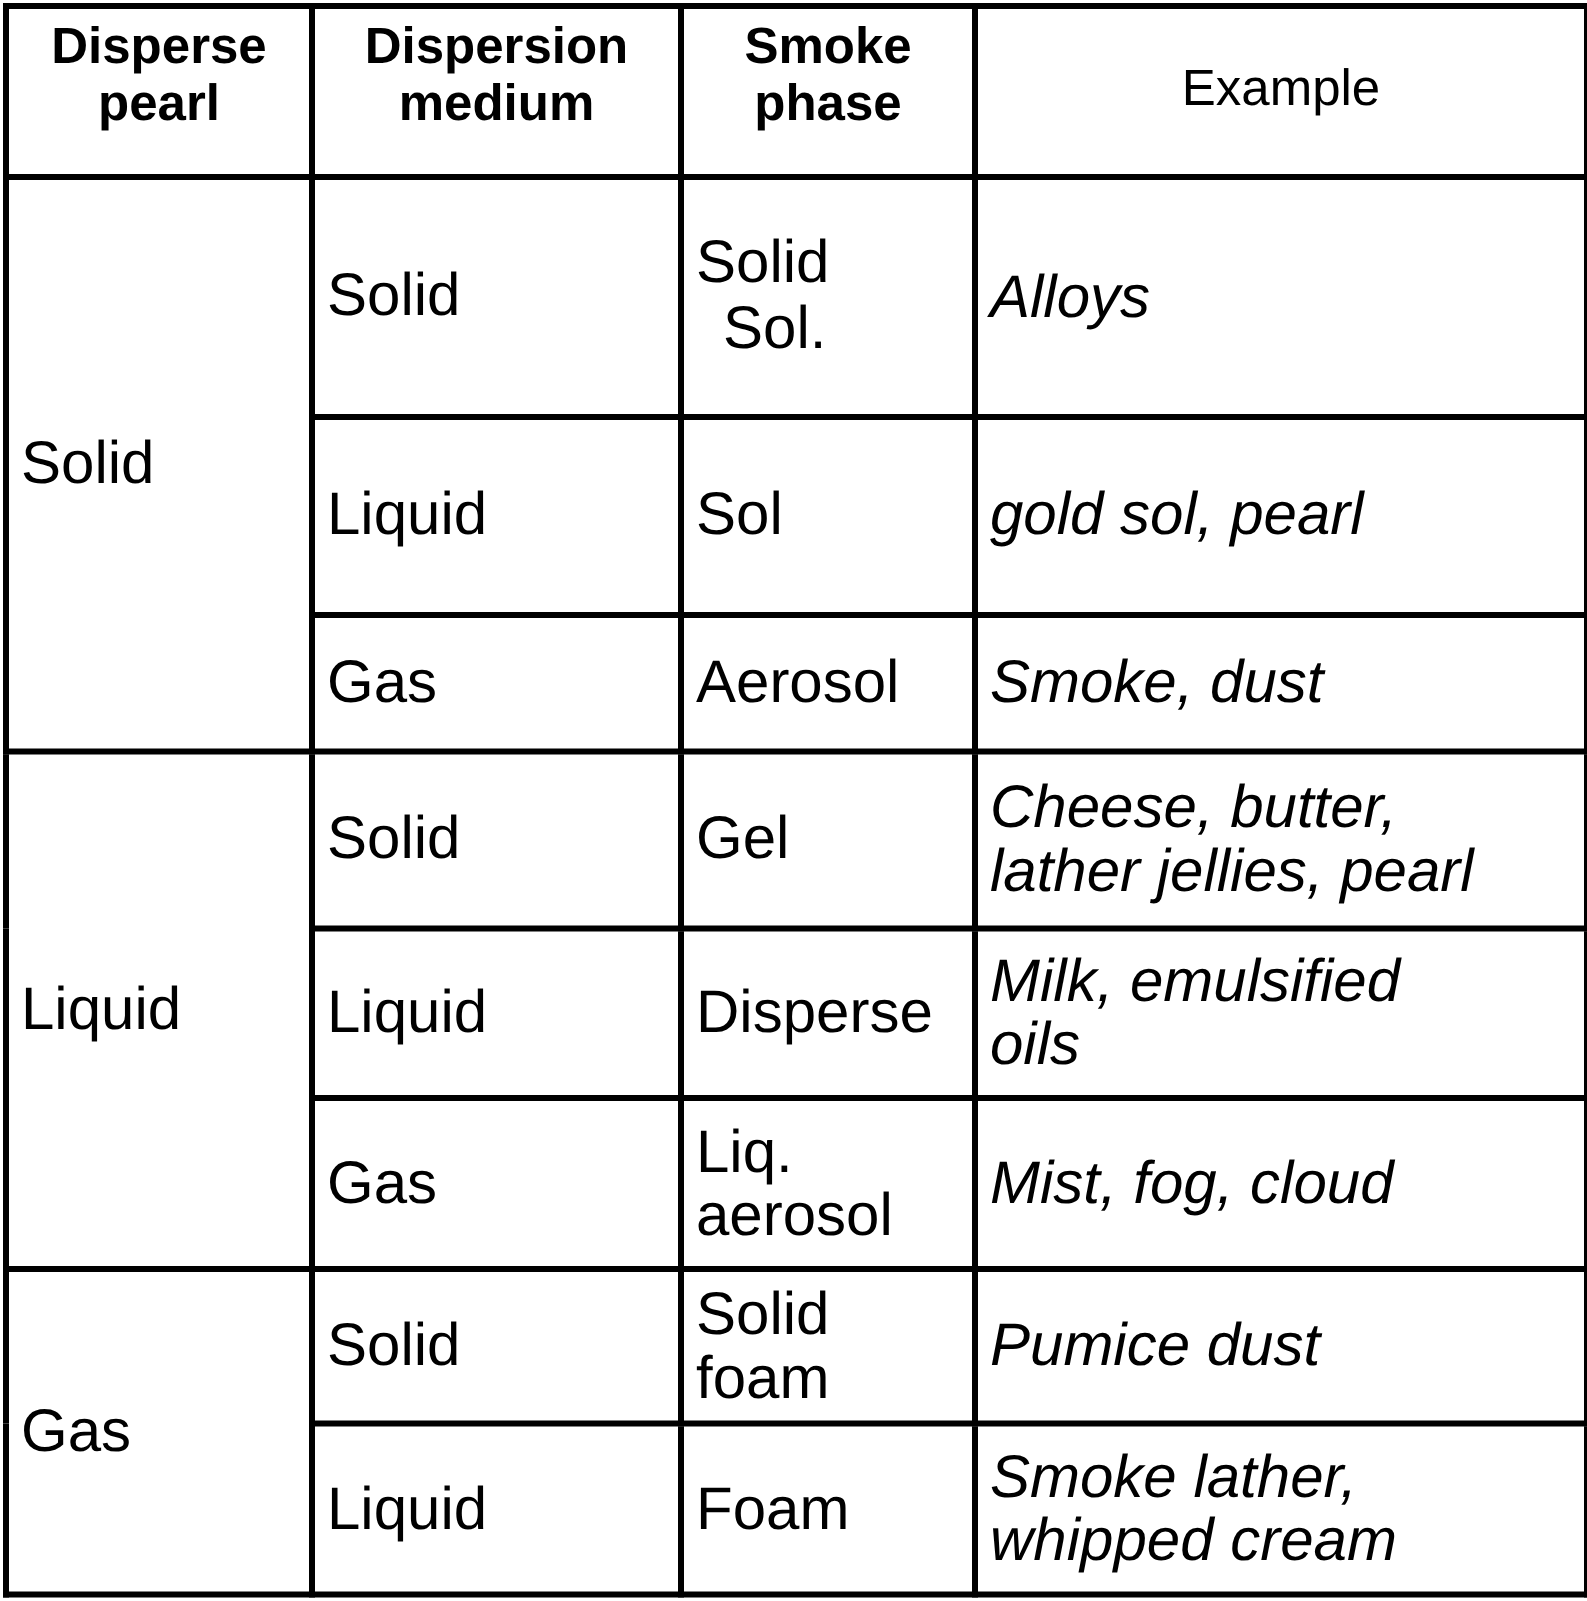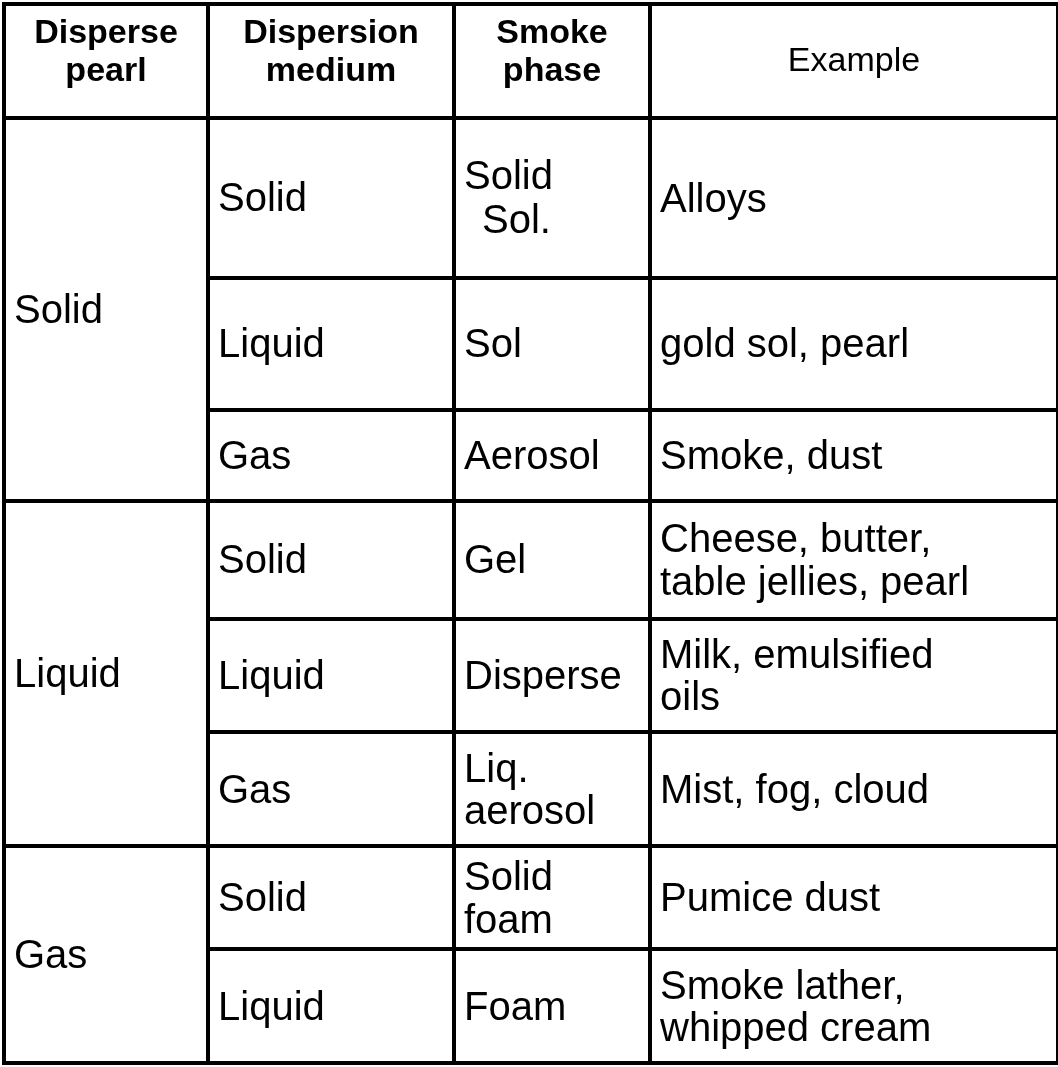--- a/index.html
+++ b/index.html
@@ -72,20 +72,21 @@
   }
   td.name-cell {
     font-size: 33px;
     padding-left: 10px;
     vertical-align: middle;
   }
   td.example-cell {
     font-size: 33px;
     padding-left: 20px;
     vertical-align: middle;
+    font-style: italic;
   }
   .two-line {
     display: block;
     line-height: 1.06;
   }
   .indent-sm { padding-left: 18px; display: inline-block; }
   
   tr.header-row { height: 112px; }
   tr.r-solid-solid { height: 158px; }
   tr.r-solid-liquid { height: 130px; }
@@ -147,21 +148,21 @@
         <td class="name-cell">Aerosol</td>
         <td class="example-cell">Smoke, dust</td>
       </tr>
 
       <tr class="r-liq-solid">
         <td class="phase-cell" rowspan="3">Liquid</td>
         <td class="medium-cell">Solid</td>
         <td class="name-cell">Gel</td>
         <td class="example-cell">
           <span class="two-line">Cheese, butter,</span>
-          <span class="two-line">table jellies, pearl</span>
+          <span class="two-line">lather jellies, pearl</span>
         </td>
       </tr>
       <tr class="r-liq-liquid">
         <td class="medium-cell">Liquid</td>
         <td class="name-cell">Disperse</td>
         <td class="example-cell">
           <span class="two-line">Milk,  emulsified</span>
           <span class="two-line">oils</span>
         </td>
       </tr>

